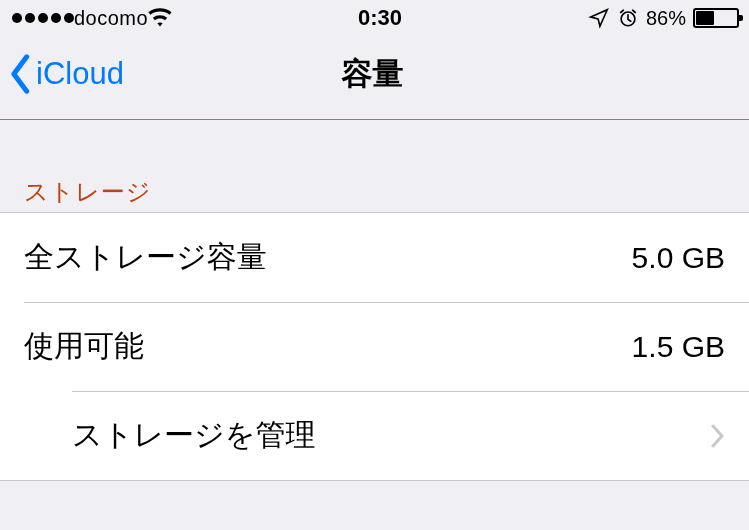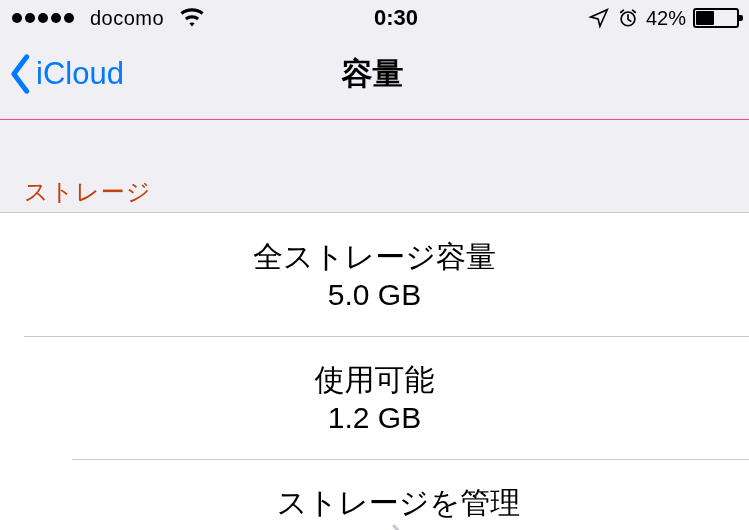--- a/index.html
+++ b/index.html
@@ -14,21 +14,21 @@
     
     .status-bar {
       height: 36px;
       display: flex;
       align-items: center;
       justify-content: space-between;
       padding: 0 10px 0 12px;
       font-size: 20px;
       font-weight: 400;
     }
-    .status-left { display: flex; align-items: center; gap: 16px; }
+    .status-left { display: flex; align-items: center; gap: 0; }
     .status-right { display: flex; align-items: center; gap: 7px; }
 
     .signal-dots { display: flex; gap: 3px; align-items: center; }
     .signal-dot { width: 10px; height: 10px; border-radius: 50%; background: #000; }
 
     .carrier { font-size: 20px; letter-spacing: .5px; }
 
     .wifi-icon svg { width: 24px; height: 24px; display: block; }
 
     .clock { font-size: 22px; font-weight: 600; }
@@ -105,21 +105,20 @@
       border-bottom: 1px solid #c8c8cc;
     }
 
     .row {
       display: flex;
       align-items: center;
       justify-content: space-between;
       padding: 24px 24px;
       font-size: 30px;
       position: relative;
-      flex-direction: column;
     }
     .row + .row::before {
       content: "";
       position: absolute;
       top: 0;
       left: 24px;
       right: 0;
       height: 1px;
       background: #c8c8cc;
     }
@@ -158,21 +157,21 @@
           <path fill="none" stroke="#000" stroke-width="1.8" d="M3 11 L21 3 L13 21 L11 13 Z"></path>
         </svg>
     </span>
     <span class="alarm-icon">
       <svg viewBox="0 0 24 24">
           <circle cx="12" cy="13" r="7.5" fill="none" stroke="#000" stroke-width="1.8"></circle>
           <path d="M12 8.5v5l3 2" fill="none" stroke="#000" stroke-width="1.8" stroke-linecap="round"></path>
           <path d="M4 6l3-2.5M20 6l-3-2.5" fill="none" stroke="#000" stroke-width="1.8" stroke-linecap="round"></path>
         </svg>
     </span>
-    <span class="battery-pct">42%</span>
+    <span class="battery-pct">86%</span>
     <span class="battery">
       <span class="battery-fill"></span>
     </span>
   </div>
 </div>
 
 <div class="nav-bar">
   <div class="nav-back">
     <span>
       <svg viewBox="0 0 16 28">
@@ -188,21 +187,21 @@
 
 <div class="list">
 
   <div class="row">
     <span class="row-label">全ストレージ容量</span>
     <span class="row-value">5.0 GB</span>
   </div>
 
   <div class="row">
     <span class="row-label">使用可能</span>
-    <span class="row-value">1.2 GB</span>
+    <span class="row-value">1.5 GB</span>
   </div>
 
   <div class="row row-link">
     <span class="row-label">ストレージを管理</span>
     <span class="chevron">
       <svg viewBox="0 0 14 24">
           <path d="M2 2 L11 12 L2 22" fill="none" stroke="#c7c7cc" stroke-width="3" stroke-linecap="round" stroke-linejoin="round"></path>
         </svg>
     </span>
   </div>

